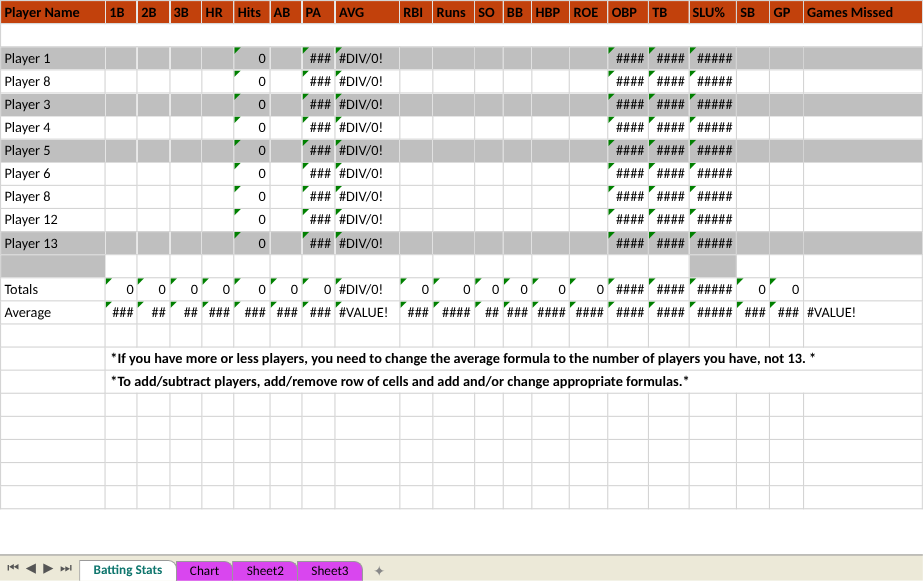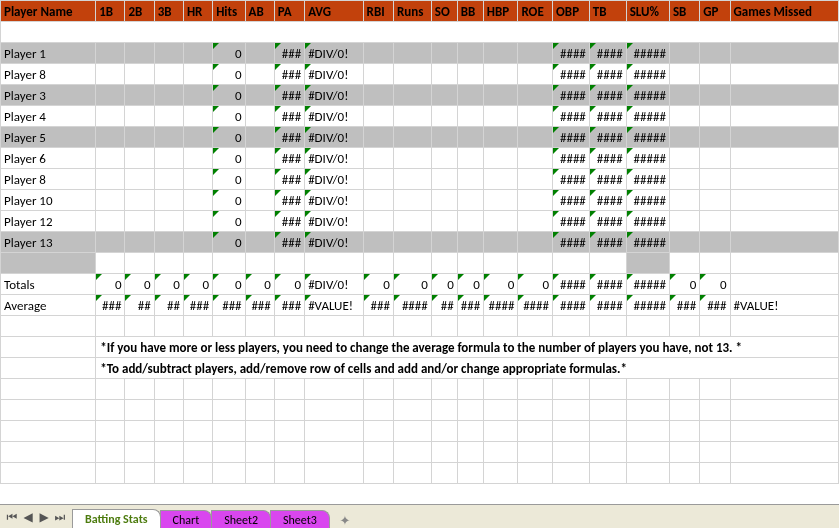--- a/index.html
+++ b/index.html
@@ -13,21 +13,21 @@
   tr.avg td { font-weight: normal; }
   .num { text-align: right; }
   .shade { background: #bfbfbf; }
   .green-tri::before { content: ""; position: absolute; top: 0; left: 0; width: 0; height: 0; border-top: 6px solid #008000; border-right: 6px solid transparent; }
   .note { font-weight: bold; font-size: 13px; padding-left: 4px; }
   .tabbar { position: absolute; bottom: 0; left: 0; right: 0; height: 24px; background: #ece9d8; border-top: 1px solid #9a9a9a; display: flex; align-items: center; font-size: 12px; }
   .tabnav { display: flex; gap: 0; padding: 0 4px; }
   .tabnav span { width: 16px; height: 16px; display: inline-flex; align-items: center; justify-content: center; color: #555; cursor: pointer; }
   .tabs { display: flex; align-items: flex-end; height: 100%; }
   .tab { padding: 2px 12px; border: 1px solid #9a9a9a; border-bottom: none; background: #d946ef; margin-right: -1px; cursor: pointer; border-radius: 0 8px 0 0; position: relative; top: 1px; }
-  .tab.active { background: #fff; font-weight: bold; color: #4d7c0f; border-bottom: 1px solid #fff; }
+  .tab.active { background: #fff; font-weight: bold; color: #0f766e; border-bottom: 1px solid #fff; }
   .tab-add { width: 20px; height: 16px; margin-left: 6px; display: inline-flex; align-items: center; justify-content: center; color: #888; cursor: pointer; font-size: 13px; }
   col.c-name { width: 88px; }
   col.c-s { width: 27px; }
   col.c-hits { width: 30px; }
   col.c-ab { width: 27px; }
   col.c-pa { width: 28px; }
   col.c-avg { width: 54px; }
   col.c-rbi { width: 28px; }
   col.c-runs { width: 35px; }
   col.c-so { width: 24px; }
@@ -251,43 +251,20 @@
           <td></td>
           <td></td>
           <td class="num green-tri">####</td>
           <td class="num green-tri">####</td>
           <td class="num green-tri">#####</td>
           <td></td>
           <td></td>
           <td></td>
         </tr>
         <tr>
-          <td>Player 10</td>
-          <td></td>
-          <td></td>
-          <td></td>
-          <td></td>
-          <td class="num green-tri">0</td>
-          <td></td>
-          <td class="num green-tri">###</td>
-          <td class="green-tri">#DIV/0!</td>
-          <td></td>
-          <td></td>
-          <td></td>
-          <td></td>
-          <td></td>
-          <td></td>
-          <td class="num green-tri">####</td>
-          <td class="num green-tri">####</td>
-          <td class="num green-tri">#####</td>
-          <td></td>
-          <td></td>
-          <td></td>
-        </tr>
-        <tr>
           <td>Player 12</td>
           <td></td>
           <td></td>
           <td></td>
           <td></td>
           <td class="num green-tri">0</td>
           <td></td>
           <td class="num green-tri">###</td>
           <td class="green-tri">#DIV/0!</td>
           <td></td>

